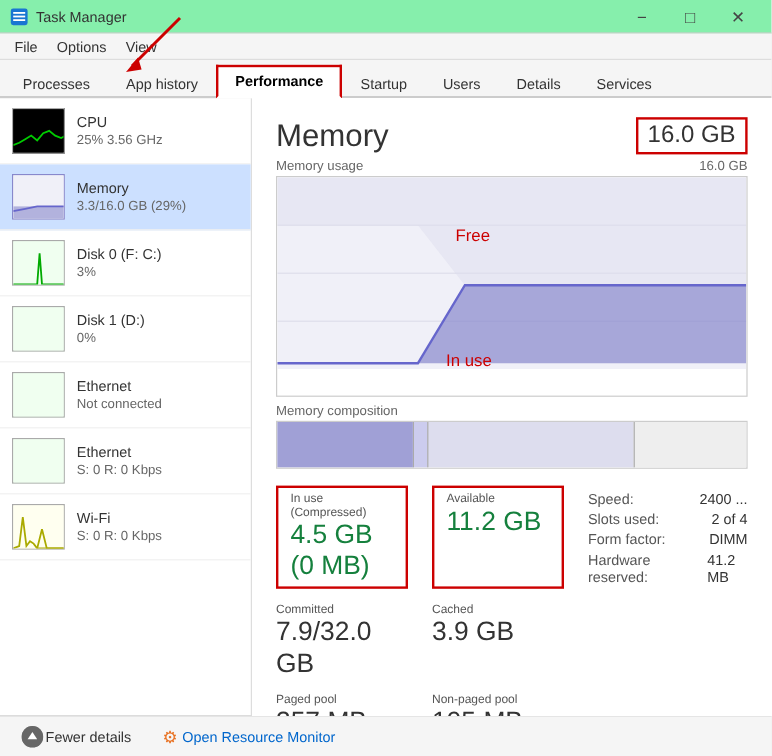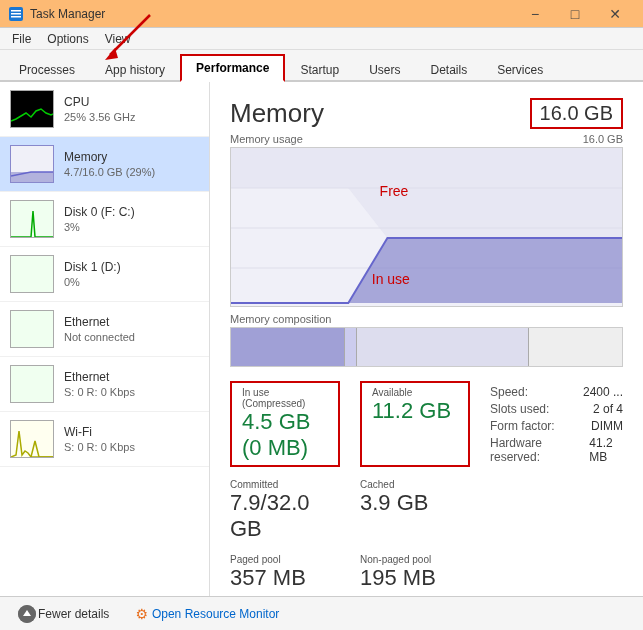--- a/index.html
+++ b/index.html
@@ -1,19 +1,19 @@
 <!DOCTYPE html>
 <html><head>
   <meta charset="utf-8">
   <style>
     * { box-sizing: border-box; margin: 0; padding: 0; }
     body { font-family: 'Segoe UI', Arial, sans-serif; font-size: 12px; background: #f0f0f0; width: 643px; height: 630px; overflow: hidden; }
     
     
-    .title-bar { background: #fdba74; height: 28px; display: flex; align-items: center; padding: 0 8px; border-bottom: 1px solid #ccc; user-select: none; }
+    .title-bar { background: #86efac; height: 28px; display: flex; align-items: center; padding: 0 8px; border-bottom: 1px solid #ccc; user-select: none; }
     .title-bar-title { flex: 1; font-size: 12px; color: #333; }
     .title-bar-buttons { display: flex; gap: 0; }
     .title-btn { width: 40px; height: 28px; border: none; background: transparent; cursor: pointer; font-size: 14px; display: flex; align-items: center; justify-content: center; color: #444; }
 
     
     .menu-bar { background: #f5f5f5; height: 22px; display: flex; align-items: center; padding: 0 4px; border-bottom: 1px solid #ddd; }
     .menu-item { padding: 2px 8px; font-size: 12px; cursor: pointer; color: #333; }
 
     
     .tab-bar { background: #f5f5f5; height: 32px; display: flex; align-items: flex-end; padding: 0 4px; border-bottom: 2px solid #ccc; }
@@ -33,21 +33,21 @@
     .sidebar-item-detail { font-size: 11px; color: #666; margin-top: 2px; }
 
     
     .right-panel { flex: 1; background: white; padding: 16px 20px; overflow-y: auto; }
     .panel-header { display: flex; justify-content: space-between; align-items: flex-start; margin-bottom: 4px; }
     .panel-title { font-size: 26px; font-weight: 300; color: #333; }
     .panel-total { font-size: 20px; font-weight: 300; color: #333; border: 2px solid #cc0000; padding: 2px 8px; }
 
     
     .chart-label { font-size: 11px; color: #666; margin-bottom: 2px; display: flex; justify-content: space-between; }
-    .chart-container { border: 1px solid #ccc; background: white; height: 160px; position: relative; margin-bottom: 6px; overflow: hidden; }
+    .chart-container { border: 1px solid #ccc; background: white; height: 184px; position: relative; margin-bottom: 6px; overflow: hidden; }
     .chart-free-label { position: absolute; top: 30%; left: 40%; color: #cc0000; font-size: 14px; font-weight: 500; }
     .chart-inuse-label { position: absolute; bottom: 15%; left: 38%; color: #cc0000; font-size: 14px; font-weight: 500; }
     .chart-time-labels { display: flex; justify-content: space-between; font-size: 10px; color: #666; margin-bottom: 10px; }
 
     
     .composition-label { font-size: 11px; color: #666; margin-bottom: 2px; }
     .composition-bar { border: 1px solid #ccc; height: 40px; background: white; display: flex; margin-bottom: 14px; overflow: hidden; }
     .comp-segment { height: 100%; }
 
     
@@ -135,21 +135,21 @@
     <div class="sidebar-item selected">
       <div class="sidebar-item-graph" style="background:#f0f0f8; border-color:#8888cc;">
         <svg width="44" height="38" viewBox="0 0 44 38">
           <rect width="44" height="38" fill="#f0f0f8"></rect>
           <rect x="0" y="26" width="44" height="12" fill="#8888cc" opacity="0.6"></rect>
           <polyline points="0,30 10,28 20,26 30,26 44,26" fill="none" stroke="#6666cc" stroke-width="1.5"></polyline>
         </svg>
       </div>
       <div class="sidebar-item-info">
         <div class="sidebar-item-name">Memory</div>
-        <div class="sidebar-item-detail">4.7/16.0 GB (29%)</div>
+        <div class="sidebar-item-detail">3.3/16.0 GB (29%)</div>
       </div>
     </div>
 
     <div class="sidebar-item">
       <div class="sidebar-item-graph" style="background:#f0fff0;">
         <svg width="44" height="38" viewBox="0 0 44 38">
           <rect width="44" height="38" fill="#f0fff0"></rect>
           <polyline points="0,36 20,36 22,10 24,36 44,36" fill="none" stroke="#00aa00" stroke-width="1.5"></polyline>
         </svg>
       </div>

